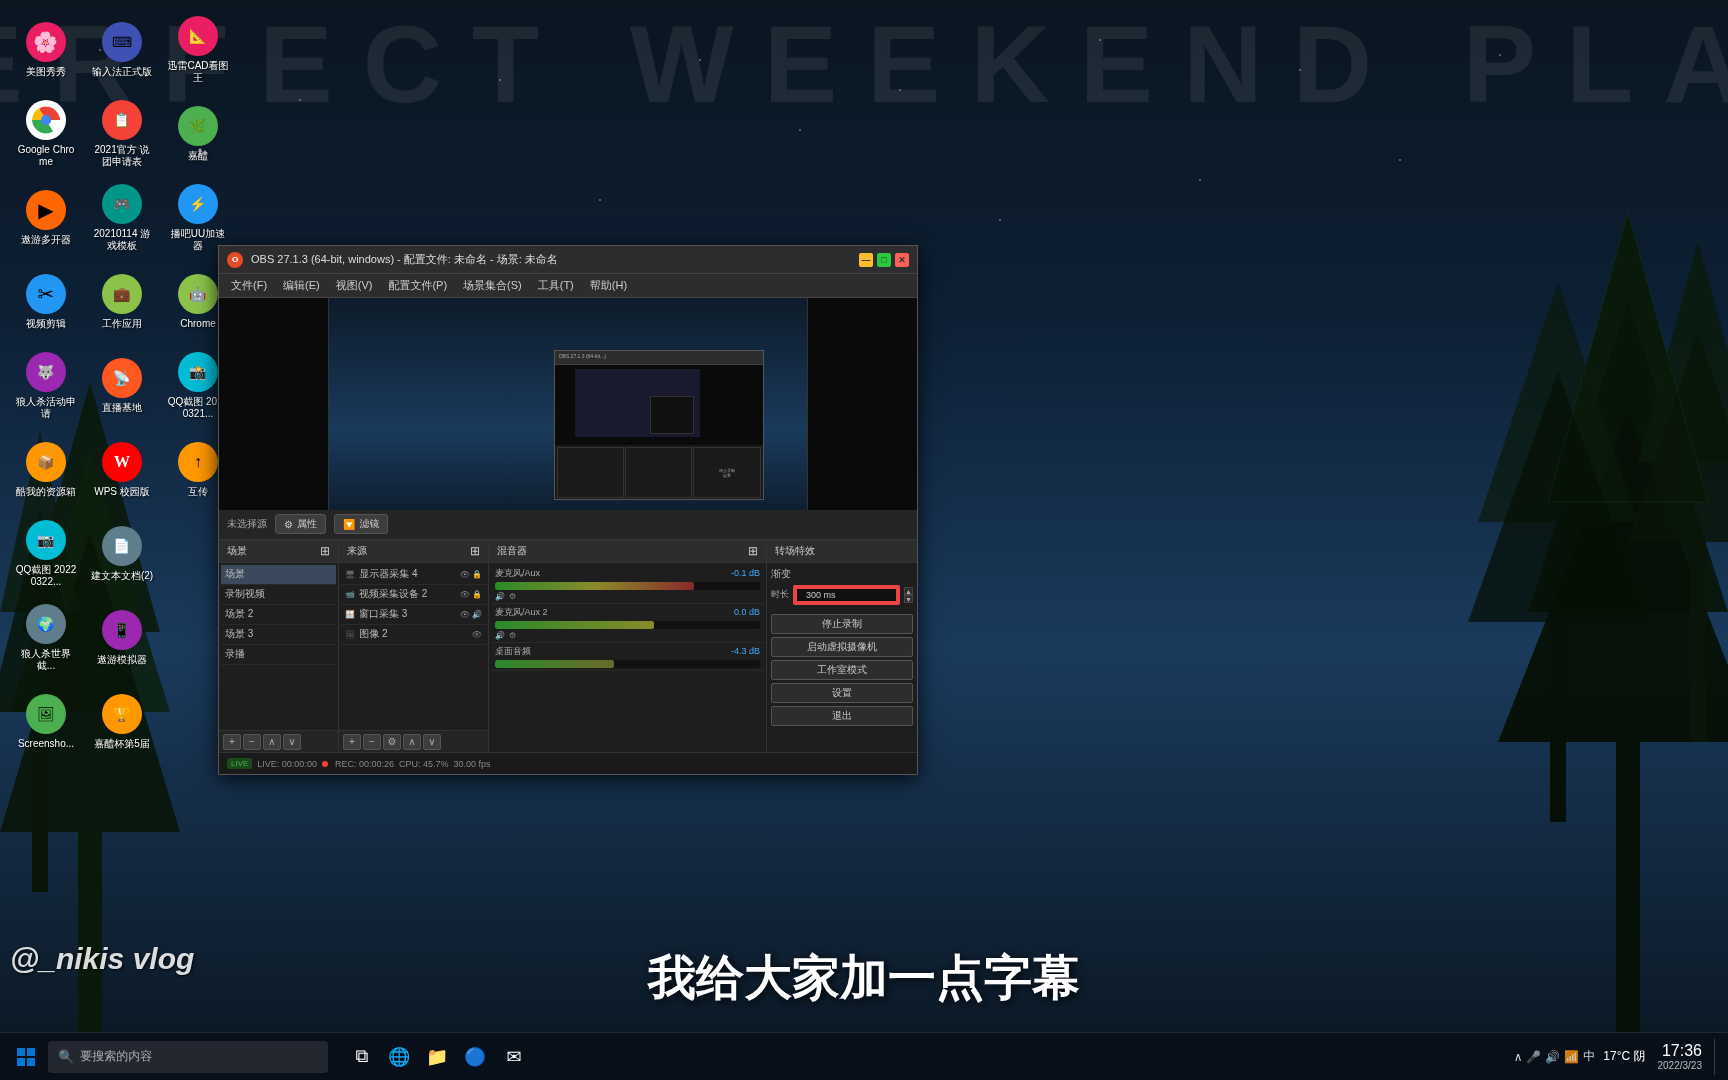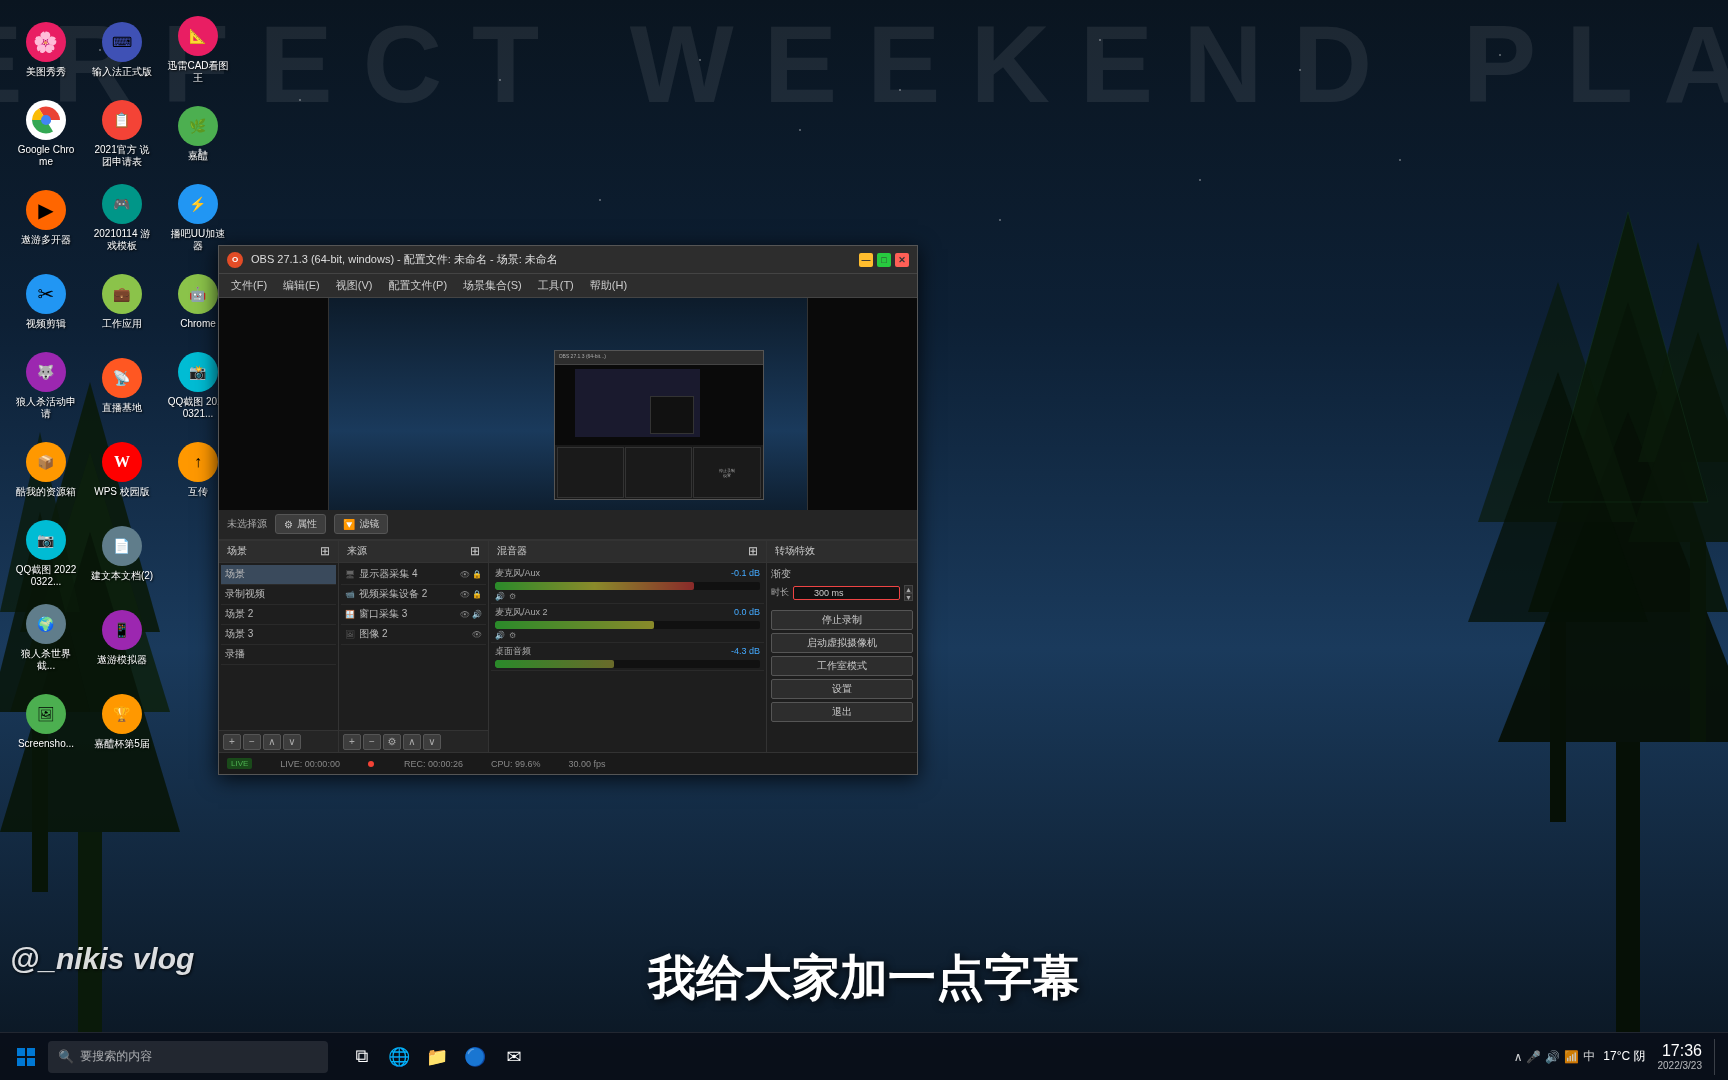--- a/index.html
+++ b/index.html
@@ -383,21 +383,21 @@
     
     .obs-statusbar {
       height: 22px;
       background: #1a1a1a;
       display: flex;
       align-items: center;
       padding: 0 8px;
       border-top: 1px solid #333;
       font-size: 9px;
       color: #888;
-      gap: 28px;
+      gap: 5px;
     }
     .status-live {
       background: #1a4a1a;
       color: #4caf50;
       padding: 1px 4px;
       border-radius: 2px;
       font-size: 8px;
     }
     .rec-dot {
       width: 6px;
@@ -895,21 +895,21 @@
     </div>
 
     <div class="obs-panel" style="flex:0 0 150px;">
       <div class="obs-panel-header">
         <span>转场特效</span>
       </div>
       <div class="obs-panel-content" style="padding:4px;">
         <div style="font-size:10px; color:#bbb; margin-bottom:4px;">渐变</div>
         <div style="display:flex; align-items:center; gap:4px; margin-bottom:8px;">
           <span style="font-size:9px; color:#aaa;">时长</span>
-          <div style="background:#111; border:1px solid #ef4444; border-radius:2px; padding:1px 20px; font-size:9px; color:#ccc; flex:1;">300 ms</div>
+          <div style="background:#111; border:4px solid #ef4444; border-radius:2px; padding:1px 9px; font-size:9px; color:#ccc; flex:1;">300 ms</div>
           <div style="display:flex; flex-direction:column; gap:0px;">
             <button style="height:8px; background:#2d2d2d; border:1px solid #444; color:#aaa; font-size:7px; cursor:pointer; line-height:1;">▲</button>
             <button style="height:8px; background:#2d2d2d; border:1px solid #444; color:#aaa; font-size:7px; cursor:pointer; line-height:1;">▼</button>
           </div>
         </div>
         <button style="width:100%; background:#2d2d2d; border:1px solid #555; color:#ccc; font-size:10px; padding:2px; margin-bottom:2px; cursor:pointer; border-radius:2px;">停止录制</button>
         <button style="width:100%; background:#2d2d2d; border:1px solid #555; color:#ccc; font-size:10px; padding:2px; margin-bottom:2px; cursor:pointer; border-radius:2px;">启动虚拟摄像机</button>
         <button style="width:100%; background:#2d2d2d; border:1px solid #555; color:#ccc; font-size:10px; padding:2px; margin-bottom:2px; cursor:pointer; border-radius:2px;">工作室模式</button>
         <button style="width:100%; background:#2d2d2d; border:1px solid #555; color:#ccc; font-size:10px; padding:2px; margin-bottom:2px; cursor:pointer; border-radius:2px;">设置</button>
         <button style="width:100%; background:#2d2d2d; border:1px solid #555; color:#ccc; font-size:10px; padding:2px; cursor:pointer; border-radius:2px;">退出</button>
@@ -918,21 +918,21 @@
 
   </div>
 
   <div class="obs-statusbar">
     <span class="status-live">LIVE</span>
     <span>LIVE: 00:00:00</span>
     <span>
       <span class="rec-dot"></span>
     </span>
     <span>REC: 00:00:26</span>
-    <span>CPU: 99.6%</span>
+    <span>CPU: 45.7%</span>
     <span>30.00 fps</span>
   </div>
 
 </div>
 
 <div class="right-overlay">
 </div>
 
 <div class="watermark">@_nikis vlog</div>
 

